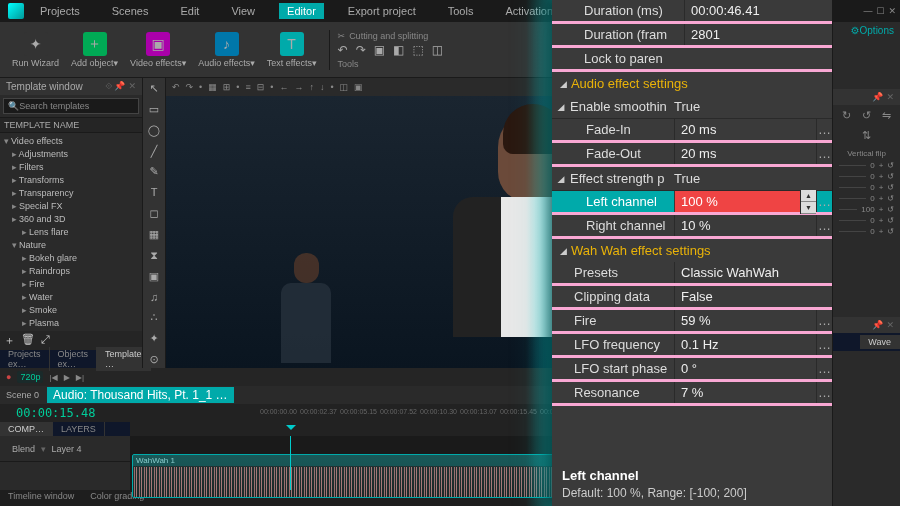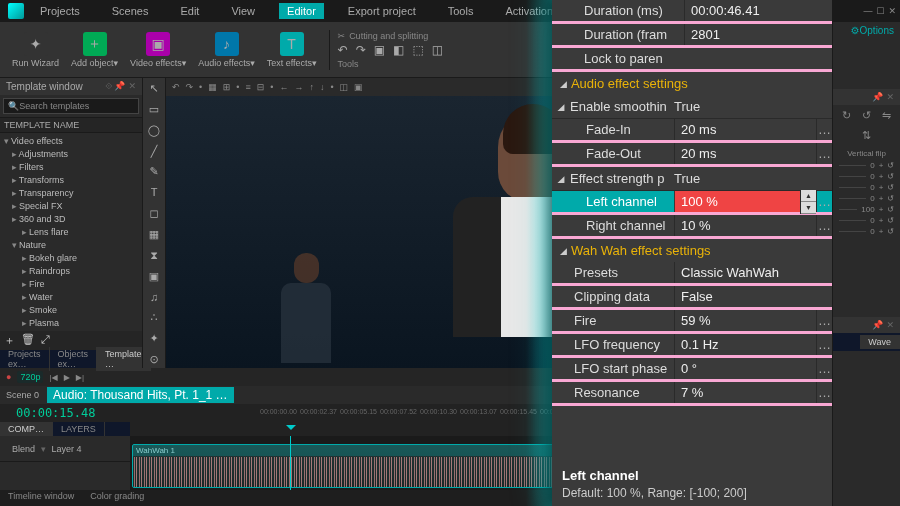--- a/index.html
+++ b/index.html
@@ -57,21 +57,21 @@
 .tlhdr{display:flex;height:18px;align-items:center;padding:0 6px;gap:8px;background:#2a2a2a}
 .tlhdr .scene{color:#aaa;font-size:9px}
 .tlhdr .audio-t{background:#0aa;color:#fff;padding:1px 6px;font-size:12px}
 .tc{color:#0c9;font-size:12px;padding:2px 16px;font-family:monospace}
 .ruler{height:14px;background:#222;position:relative;margin-left:130px;font-size:7px;color:#666;display:flex;align-items:center;overflow:hidden}
 .ruler span{flex:0 0 40px}
 .tracks{display:flex;height:54px}
 .trackhdrs{width:130px;background:#2a2a2a;font-size:9px;color:#aaa}
 .trackhdrs .th{height:26px;display:flex;align-items:center;padding:0 12px;border-bottom:1px solid #1a1a1a;gap:6px}
 .trackarea{flex:1;background:#1a1a1a;position:relative}
-.clip{position:absolute;height:44px;top:8px;left:2px;right:140px;background:linear-gradient(#253535,#1a2828);border:1px solid #0aa;border-radius:2px;overflow:hidden}
+.clip{position:absolute;height:44px;top:18px;left:2px;right:140px;background:linear-gradient(#253535,#1a2828);border:1px solid #0aa;border-radius:2px;overflow:hidden}
 .clip .clbl{font-size:8px;color:#8cc;padding:1px 3px;background:rgba(0,170,170,.3)}
 .wave{height:30px;background:repeating-linear-gradient(90deg,#c88 0px,#c88 1px,transparent 1px,transparent 2px,#d99 2px,#d99 3px,transparent 3px,transparent 5px);opacity:.7;margin:1px}
 .playhead{position:absolute;left:160px;top:0;bottom:0;width:1px;background:#0cc}
 .playhead::before{content:"";position:absolute;top:-11px;left:-4px;border:5px solid transparent;border-top-color:#0cc}
 .btmtabs{display:flex;background:#1e1e1e;height:16px;font-size:9px}
 .btmtabs span{padding:1px 8px;color:#888}
 
 .props-overlay{position:absolute;right:68px;top:0;bottom:0;width:280px;background:#3a3a3a;box-shadow:-10px 0 30px rgba(0,200,200,.25),-4px 0 12px rgba(0,0,0,.6);font-size:13px;color:#ddd;overflow:hidden}
 .props-overlay .row{display:flex;height:24px;align-items:center;border-bottom:3px solid #f9a8d4}
 .props-overlay .row .lbl{width:122px;padding-left:22px;white-space:nowrap;overflow:hidden}

